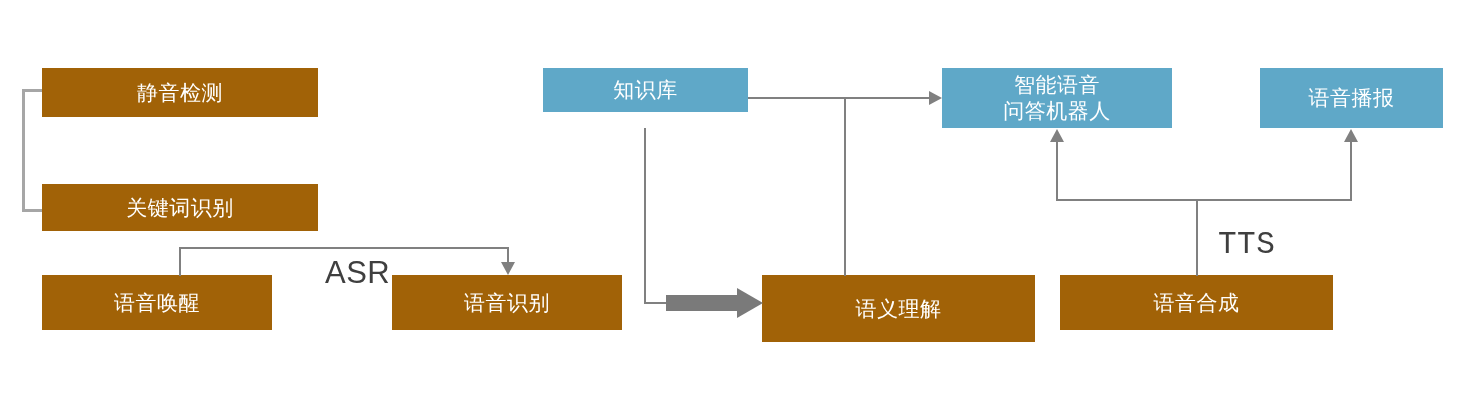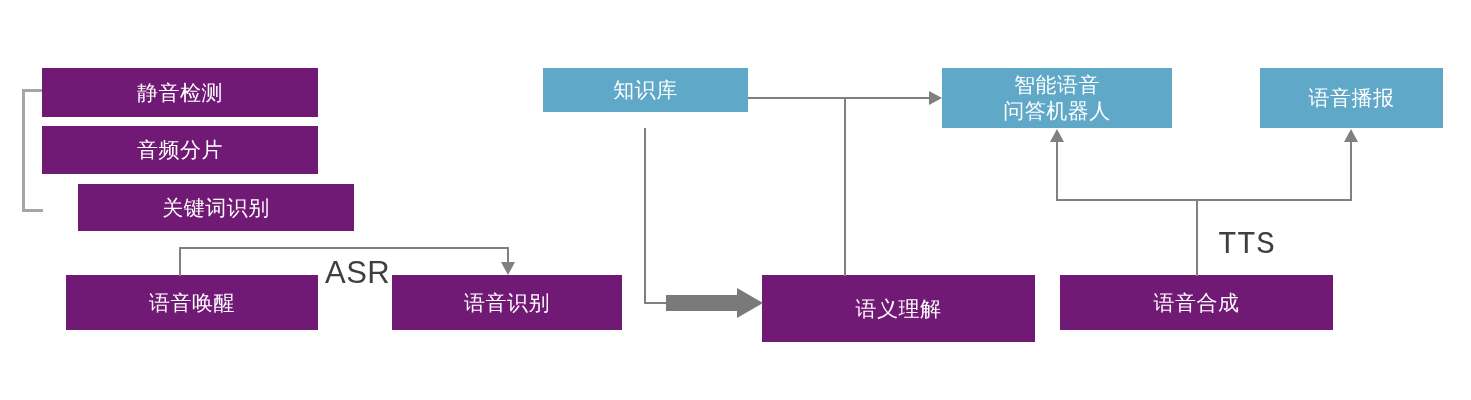--- a/index.html
+++ b/index.html
@@ -25,21 +25,21 @@
     justify-content: center;
     text-align: center;
     color: #ffffff;
     font-size: 21px;
     line-height: 1.22;
     letter-spacing: 0.5px;
     font-weight: 400;
     white-space: pre-line;
     user-select: none;
   }
-  .node.dark  { background: #701a75; }
+  .node.dark  { background: #a16207; }
   .node.light { background: #5fa8c8; }
 
   
   .seg {
     position: absolute;
     background: #808080;
   }
   .seg.h { height: 2px; }
   .seg.v { width: 2px; }
 
@@ -106,25 +106,24 @@
 </style>
 </head>
 <body>
 
 <div id="canvas">
 
   <div class="bracket" style="left:22px; top:89px; width:21px; height:123px;"></div>
 
   <div class="node dark" style="left:42px; top:68px; width:276px; height:49px;">静音检测</div>
 
-  <div class="node dark" style="left:42px; top:126px; width:276px; height:48px;">音频分片</div>
 
-  <div class="node dark" style="left:42px; top:184px; width:276px; height:47px;margin-left:36px;">关键词识别</div>
+  <div class="node dark" style="left:42px; top:184px; width:276px; height:47px;">关键词识别</div>
 
-  <div class="node dark" style="left:42px; top:275px; width:252px; height:55px;margin-left:24px;">语音唤醒</div>
+  <div class="node dark" style="left:42px; top:275px; width:230px; height:55px;">语音唤醒</div>
 
   <div class="node dark" style="left:392px; top:275px; width:230px; height:55px;">语音识别</div>
 
   <div class="node light" style="left:543px; top:68px; width:205px; height:44px;">知识库</div>
 
   <div class="node dark" style="left:762px; top:275px; width:273px; height:67px;">语义理解</div>
 
   <div class="node dark" style="left:1060px; top:275px; width:273px; height:55px;">语音合成</div>
 
   <div class="node light" style="left:942px; top:68px; width:230px; height:60px;">智能语音

